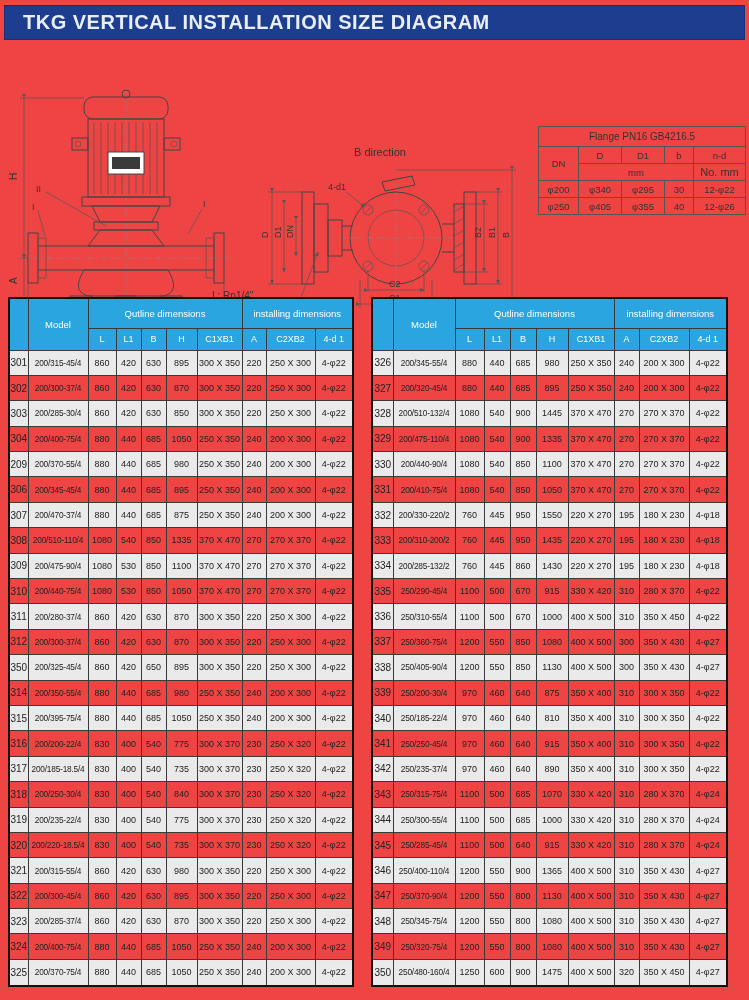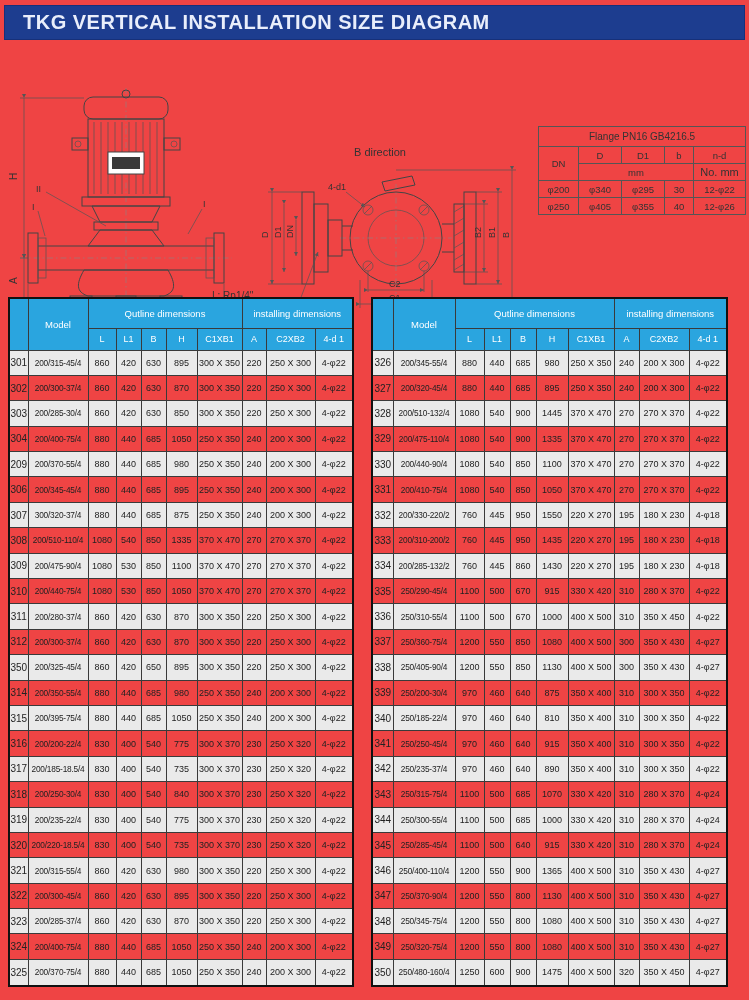--- a/index.html
+++ b/index.html
@@ -361,21 +361,21 @@
             <td>440</td>
             <td>685</td>
             <td>895</td>
             <td>250 X 350</td>
             <td>240</td>
             <td>200 X 300</td>
             <td>4-φ22</td>
           </tr>
           <tr class="stripe">
             <td class="no-cell">307</td>
-            <td class="model-cell">300/320-37/4</td>
+            <td class="model-cell">200/470-37/4</td>
             <td>880</td>
             <td>440</td>
             <td>685</td>
             <td>875</td>
             <td>250 X 350</td>
             <td>240</td>
             <td>200 X 300</td>
             <td>4-φ22</td>
           </tr>
           <tr>

